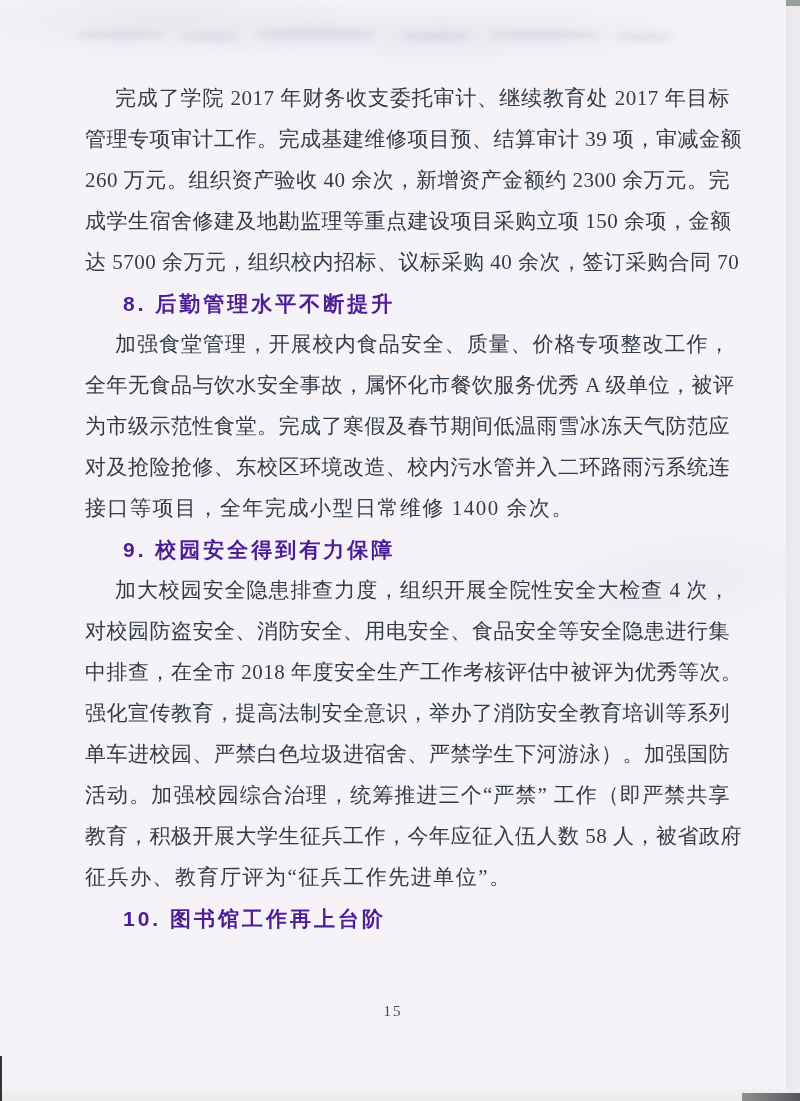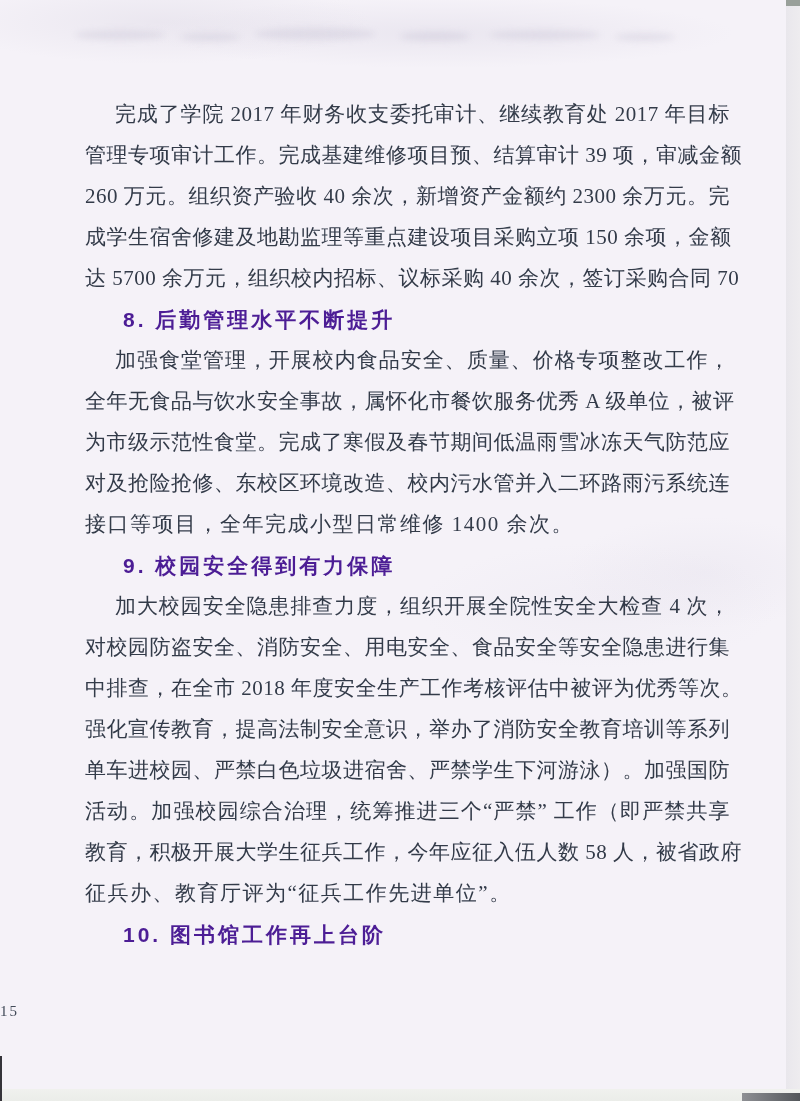--- a/index.html
+++ b/index.html
@@ -14,41 +14,42 @@
   
   .page::before{
     content:""; position:absolute; inset:0;
     background:
       radial-gradient(ellipse 300px 60px at 20% 2%, rgba(210,205,220,.30), transparent 70%),
       radial-gradient(ellipse 420px 50px at 55% 3%, rgba(205,200,218,.28), transparent 70%),
       radial-gradient(ellipse 200px 80px at 88% 52%, rgba(205,200,218,.15), transparent 70%),
       radial-gradient(ellipse 260px 90px at 75% 55%, rgba(210,205,222,.12), transparent 70%);
     pointer-events:none;
   }
-  .content { position:absolute; left:85px; top:78px; width:645px;margin-top:16px; }
+  .content { position:absolute; left:85px; top:78px; width:645px; }
   .line {
     height:41px; line-height:41px;
     font-size:21px;
     white-space:nowrap;
     text-align:justify;
     text-align-last:justify;
     letter-spacing:0.5px;
   }
   .line.end { text-align-last:left; letter-spacing:1.5px; }
   .line.indent { padding-left:30px; }
   .line.head {
     padding-left:38px;
     font-family:"Liberation Sans","DejaVu Sans",sans-serif;
     font-weight:700;
     color:#4c1d95;
     text-align-last:left;
     letter-spacing:3px;
   }
   .page-number {
     position:absolute; left:0; right:14px; top:1003px;
+    text-align:center;
     font-size:15px; letter-spacing:2px;
     color:#414a58;
   }
   
   .edge-right { position:absolute; right:0; top:0; width:14px; height:100%;
     background:linear-gradient(to right, #e9e7ec, #eeecef); }
   .edge-right-cap { position:absolute; right:0; top:0; width:14px; height:6px; background:#99a09a; }
   .edge-bottom { position:absolute; left:0; bottom:0; width:100%; height:12px;
     background:linear-gradient(to bottom,#f0f1ee,#ebede9); }
   .corner-br { position:absolute; right:0; bottom:0; width:58px; height:8px;

